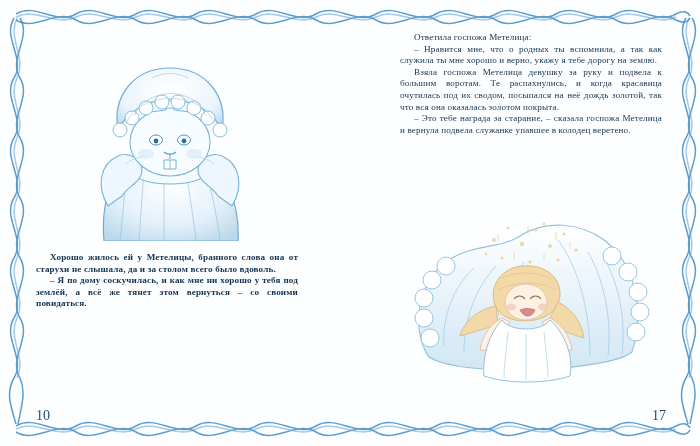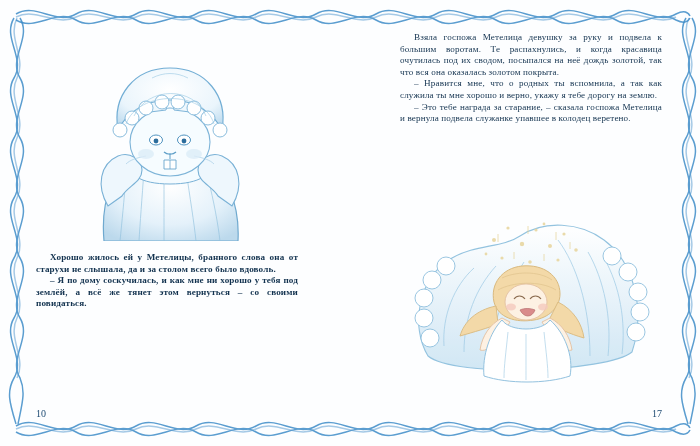--- a/index.html
+++ b/index.html
@@ -52,21 +52,21 @@
   }
   #right-column {
     left: 400px;
     top: 32px;
     width: 262px;
   }
 
   
   .folio {
     position: absolute;
-    font-size: 10px;
+    font-size: 14px;
     color: #1d4a72;
     font-family: "Liberation Serif", serif;
   }
   #folio-left {
     left: 36px;
     top: 408px;
   }
   #folio-right {
     left: 652px;
     top: 408px;
@@ -291,21 +291,22 @@
       </g>
     </svg>
   </div>
 
   <div class="col" id="left-column">
     <p>Хорошо жилось ей у Метелицы, бранного слова она от старухи не слышала, да и за столом всего было вдоволь.</p>
     <p>– Я по дому соскучилась, и как мне ни хорошо у тебя под землёй, а всё же тянет этом вернуться – со своими повидаться.</p>
   </div>
 
   <div class="col" id="right-column">
+    <p>Ответила госпожа Метелица:</p>
+    <p>– Нравится мне, что о родных ты вспомнила, а так как служила ты мне хорошо и верно, укажу я тебе дорогу на землю.</p>
     <p>Взяла госпожа Метелица девушку за руку и подвела к большим воротам. Те распахнулись, и когда красавица очутилась под их сводом, посыпался на неё дождь золотой, так что вся она оказалась золотом покрыта.</p>
-    <p>– Нравится мне, что о родных ты вспомнила, а так как служила ты мне хорошо и верно, укажу я тебе дорогу на землю.</p>
     <p>– Это тебе награда за старание, – сказала госпожа Метелица и вернула подвела служанке упавшее в колодец веретено.</p>
   </div>
 
   <div class="folio" id="folio-left">10</div>
   <div class="folio" id="folio-right">17</div>
 
 </div>
 
 </body></html>

